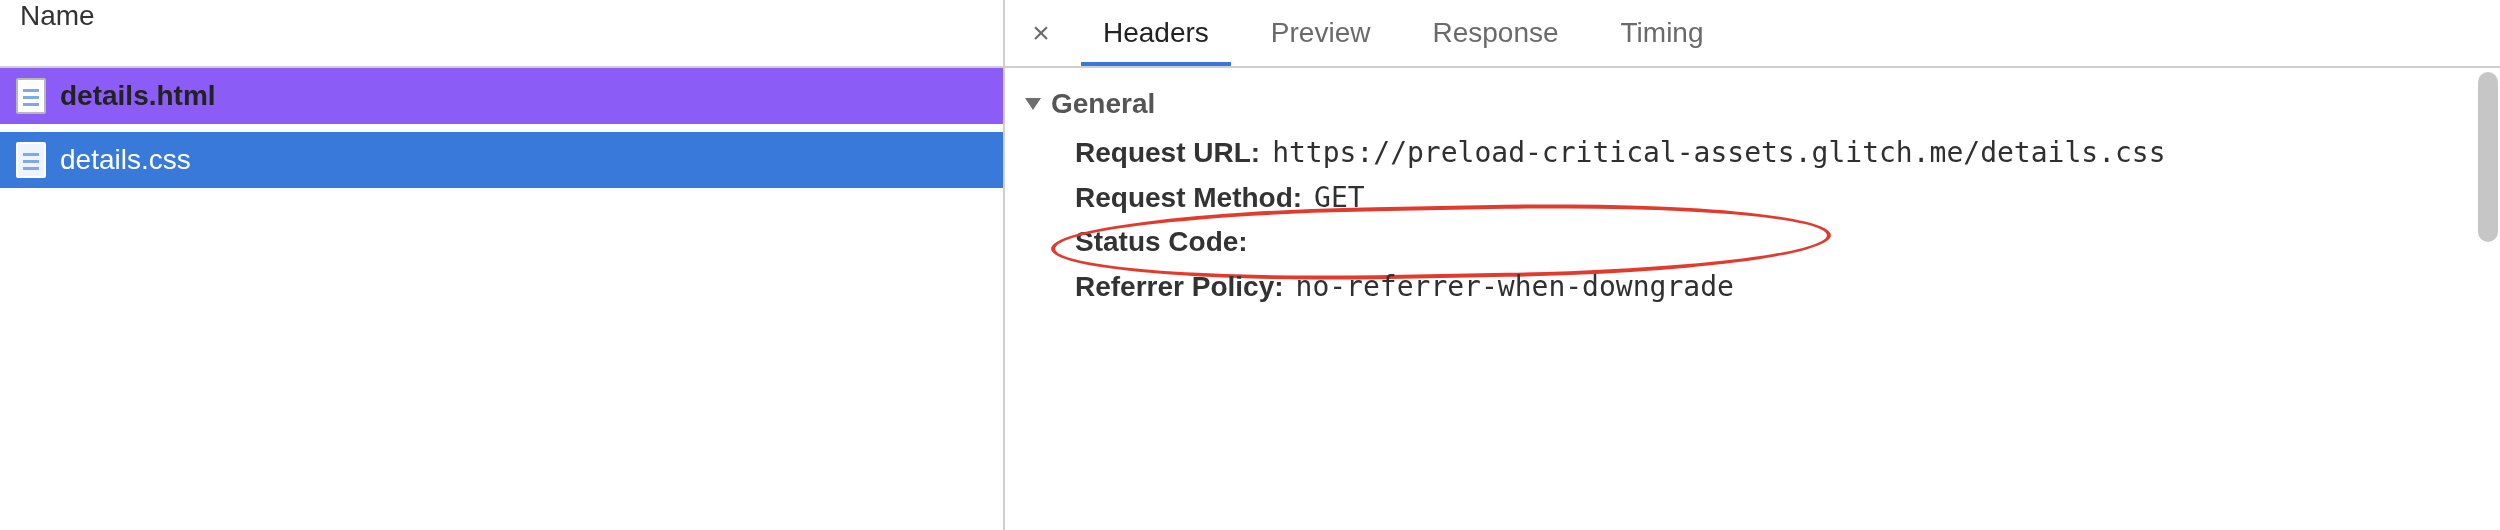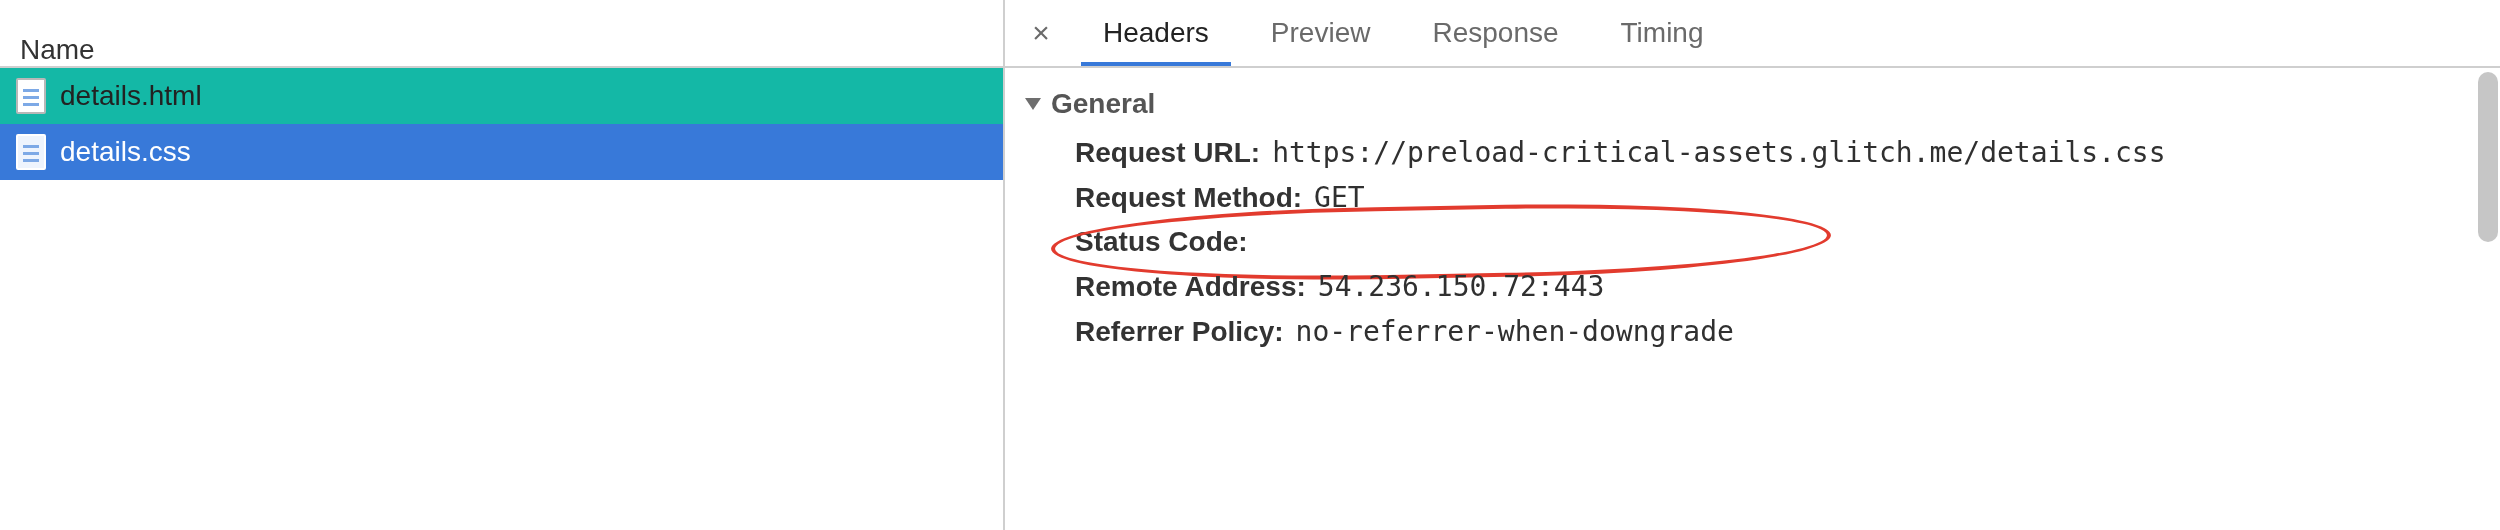--- a/index.html
+++ b/index.html
@@ -21,38 +21,38 @@
     width: 1005px;
     height: 100%;
     border-right: 2px solid #cfcfcf;
     display: flex;
     flex-direction: column;
     background: #fff;
   }
   .left-header {
     height: 68px;
     display: flex;
-    align-items: flex-end;
+    align-items: flex-start;
     padding: 0 20px;
     border-bottom: 2px solid #cfcfcf;
     color: #333;
     font-size: 28px;
   }
   .req-list { flex: 1; }
   .req-row {
     height: 56px;
     display: flex;
     align-items: center;
     padding: 0 16px;
     gap: 14px;
     font-size: 28px;
     cursor: default;
   }
-  .req-row.unselected { background: #14b8a6; color: #222; }
-  .req-row.selected   { background: #3879d9; color: #fff; }
+  .req-row.unselected { background: #8b5cf6; color: #222; font-weight: bold; }
+  .req-row.selected   { background: #3879d9; color: #fff; margin-top: 8px; }
   .file-icon {
     width: 30px; height: 36px;
     position: relative;
     background: #fff;
     border: 2px solid #b8b8b8;
     border-radius: 2px;
     flex: 0 0 auto;
   }
   .file-icon::before, .file-icon::after {
     content: "";
@@ -218,24 +218,20 @@
       <div class="kv-row">
         <span class="kv-label">Request Method:</span>
         <span class="kv-value">GET</span>
       </div>
 
       <div class="kv-row" style="position:relative;gap:28px;">
         <span class="kv-label">Status Code:</span>
         <span class="highlight-ring" style="left:46px; top:-14px; width:780px; height:72px;"></span>
       </div>
 
-      <div class="kv-row">
-        <span class="kv-label">Remote Address:</span>
-        <span class="kv-value">54.236.150.72:443</span>
-      </div>
 
       <div class="kv-row">
         <span class="kv-label">Referrer Policy:</span>
         <span class="kv-value">no-referrer-when-downgrade</span>
       </div>
 
     </div>
   </div>
 </div>
 

